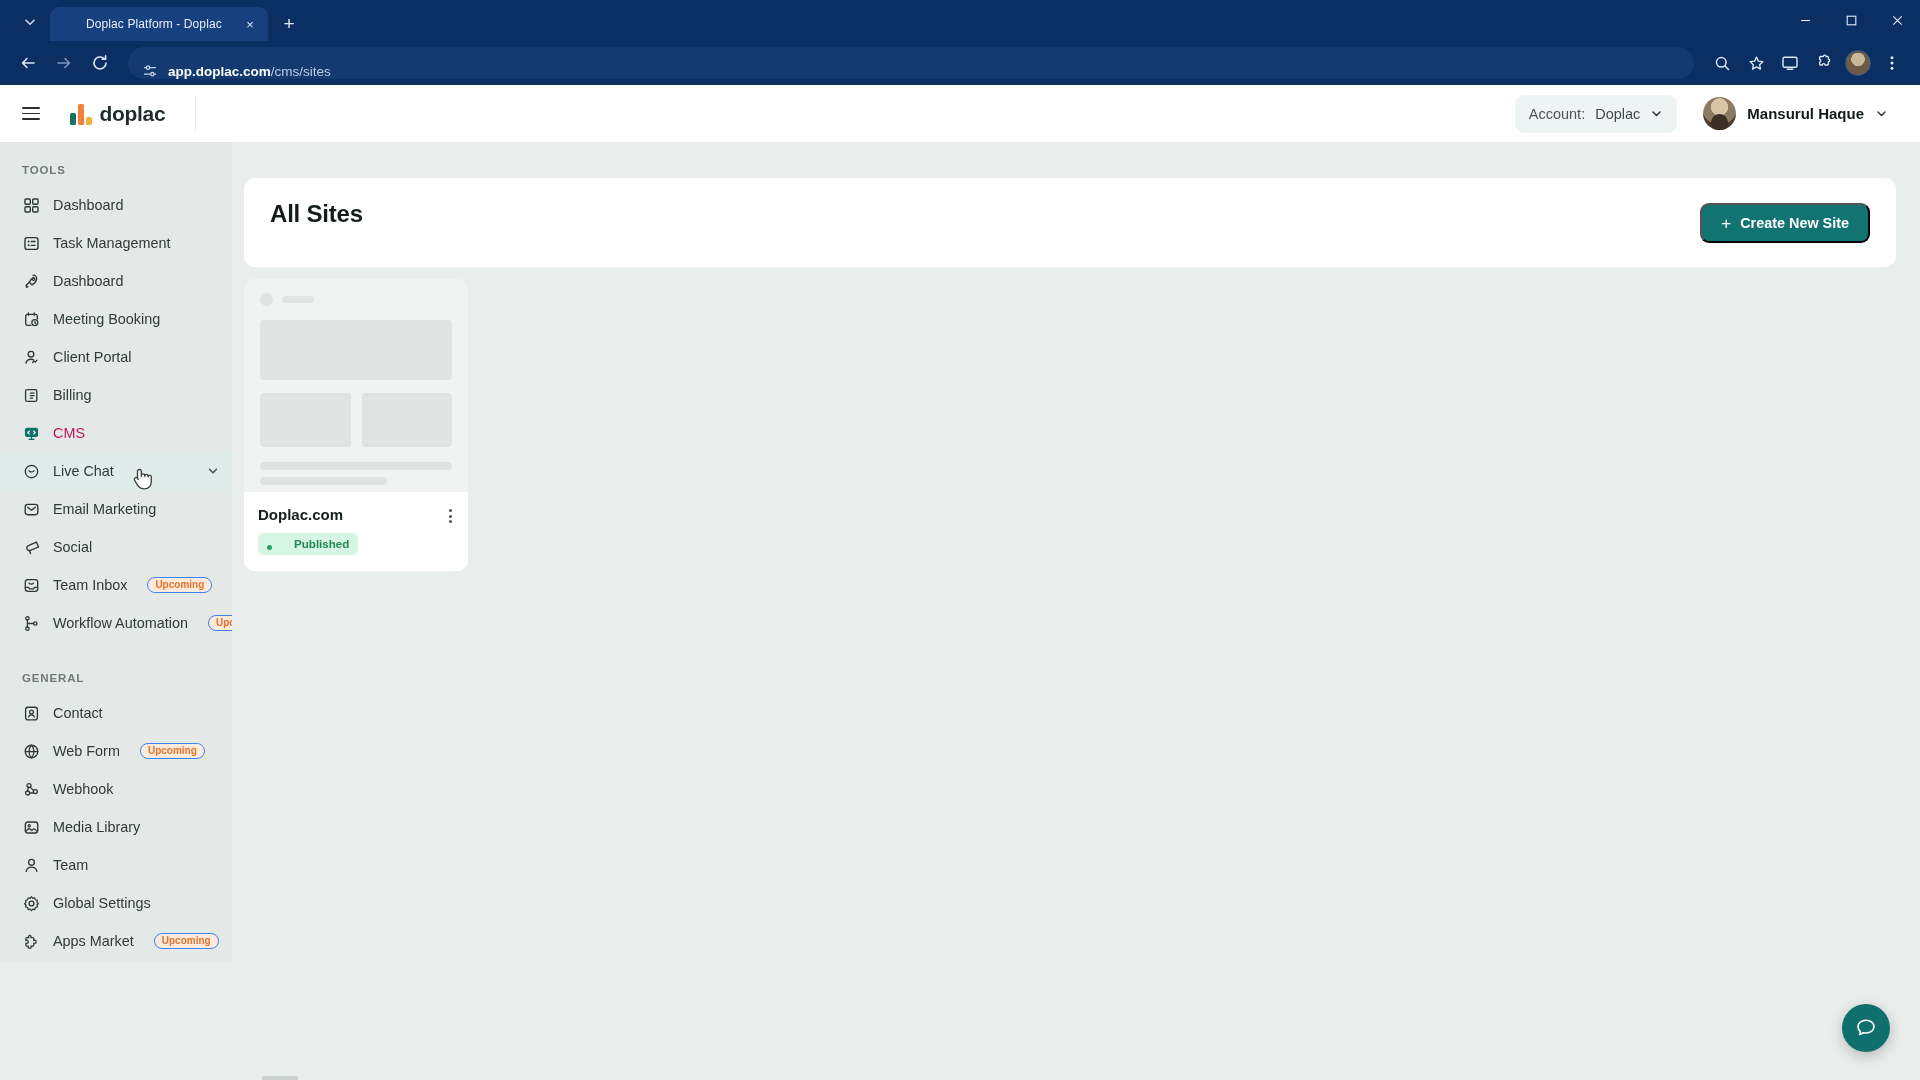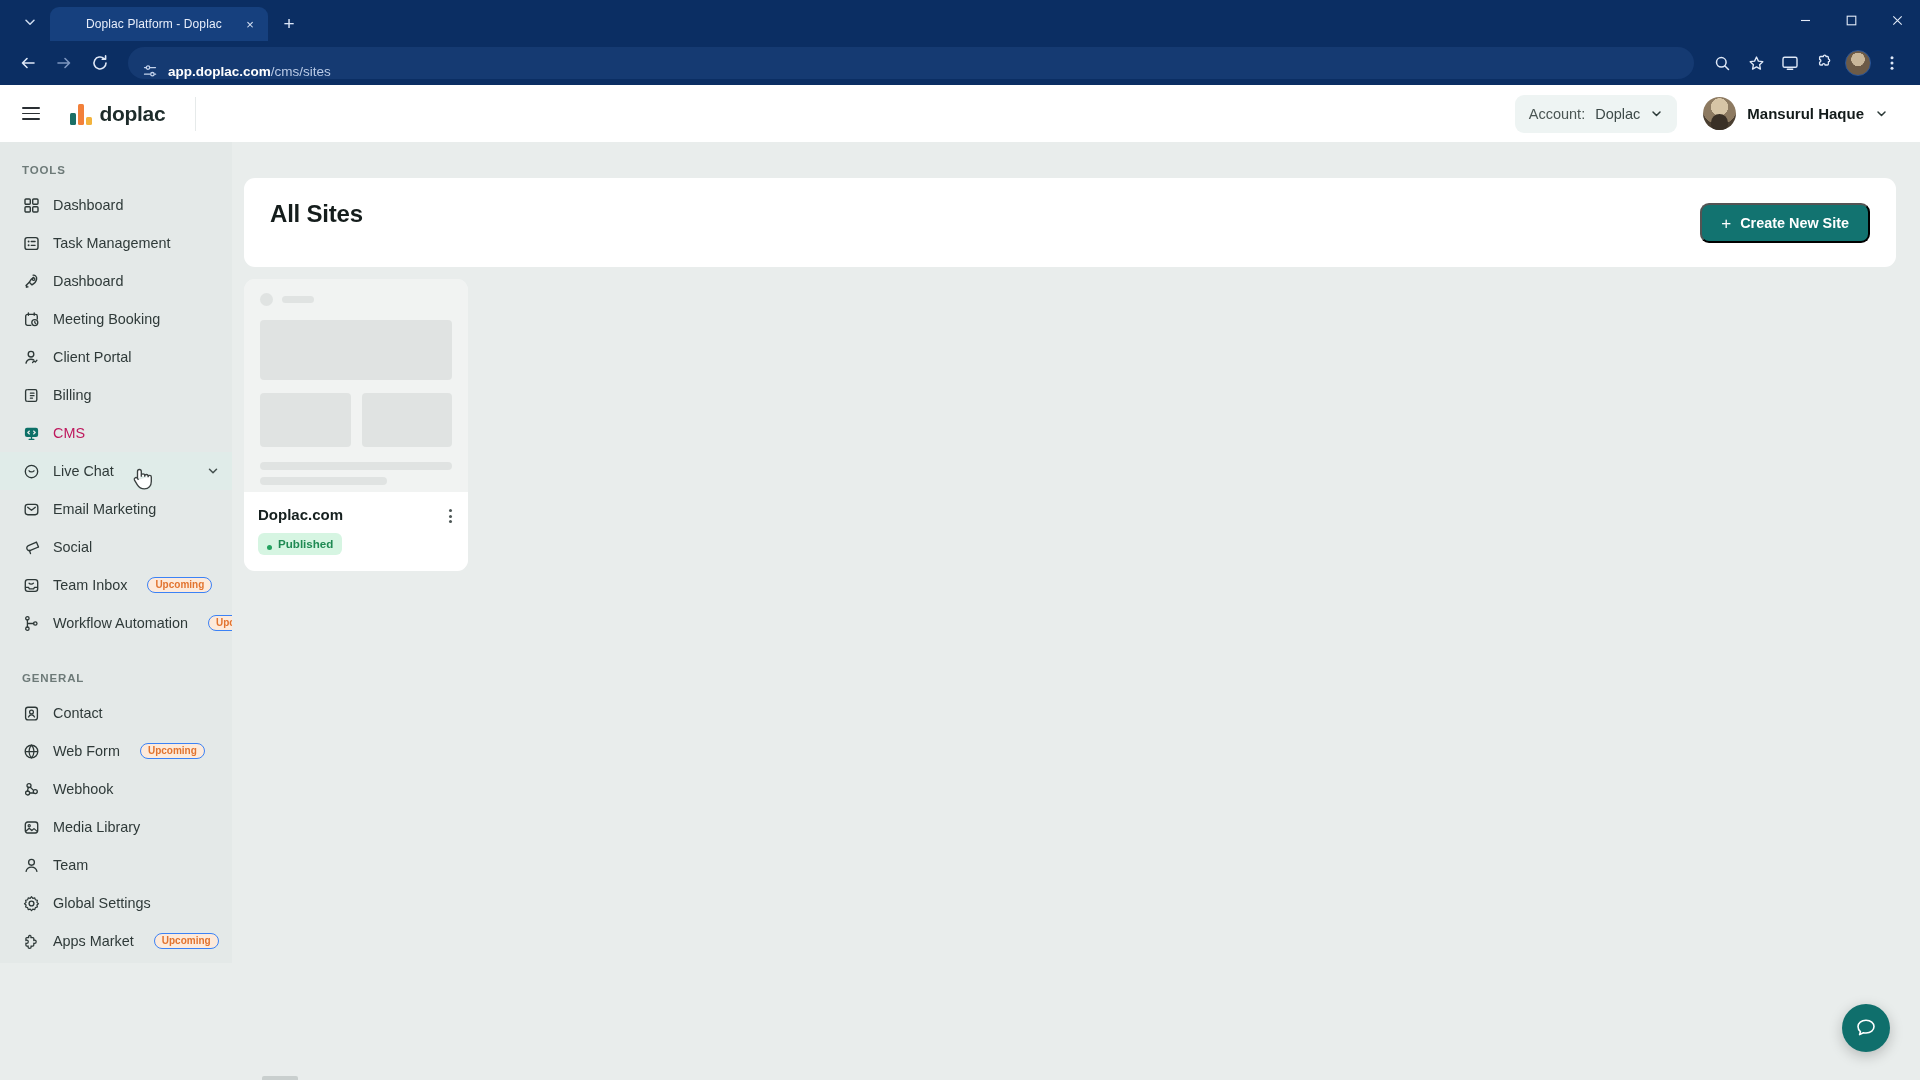--- a/index.html
+++ b/index.html
@@ -225,21 +225,21 @@
   .sk-two { display: flex; gap: 11px; margin-top: 13px; }
   .sk-two .sk { flex: 1; height: 54px; }
   .sk-line { height: 8px; margin-top: 15px; }
   .sk-line2 { height: 8px; width: 66%; margin-top: 7px; }
   .card-foot {
     background: #ffffff; padding: 14px 14px 16px;
     position: relative;
   }
   .card-title { font-size: 15px; font-weight: 700; color: #16201f; }
   .status-pill {
-    display: inline-flex; align-items: flex-end; gap: 6px;
+    display: inline-flex; align-items: flex-end; gap: 22px;
     margin-top: 10px;
     background: #d6f5e2; color: #1f8a53;
     border-radius: 6px; padding: 4px 9px 4.5px;
     font-size: 11.6px; font-weight: 600;
   }
   .status-dot { width: 5px; height: 5px; border-radius: 50%; background: #23a35f; }
   .kebab {
     position: absolute; right: 13px; top: 14px;
     display: flex; flex-direction: column; gap: 2.5px; align-items: center;
     padding: 3px;

